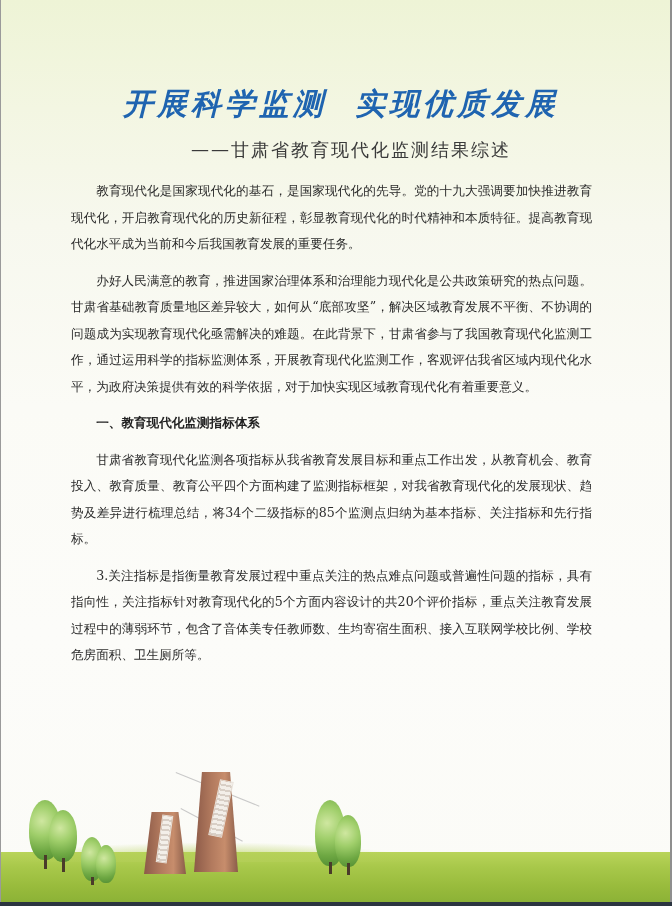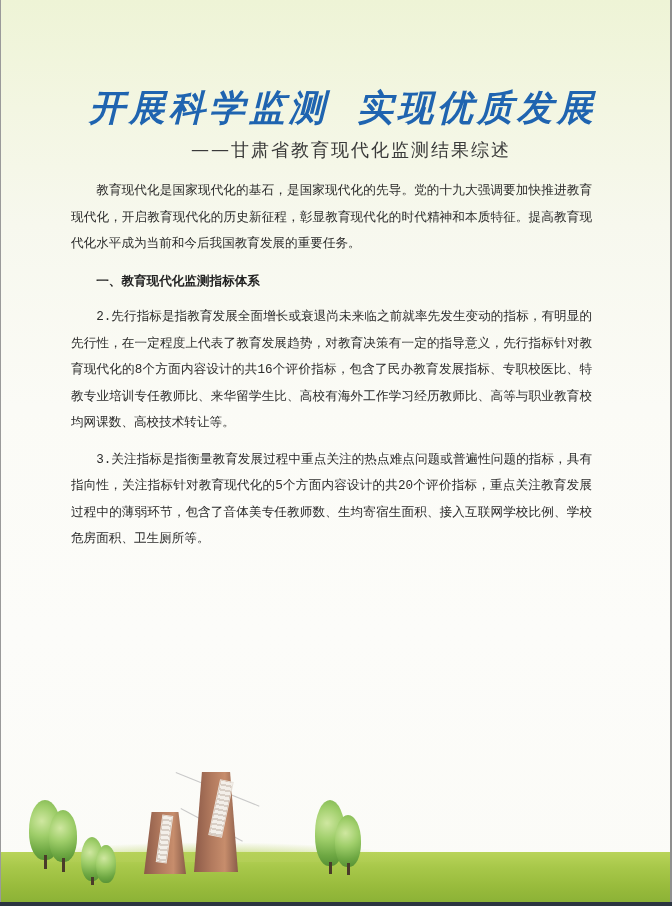--- a/index.html
+++ b/index.html
@@ -34,34 +34,34 @@
     background: linear-gradient(90deg, #8c5a48 0%, #b27a5e 40%, #c78d6c 70%, #8a5d4a 100%);
     clip-path: polygon(18% 0, 82% 0, 100% 100%, 0 100%);
   }
   .ladder {
     position: absolute; background: repeating-linear-gradient(180deg, #f3efe9 0 3px, #d8cfc6 3px 5px);
     border: 1px solid #e8e2da;
   }
   .wire { position: absolute; height: 1px; background: #c9c9c9; transform-origin: 0 0; }
 
   .title {
-    position: absolute; left: 88px; top: 84px; width: 480px; text-align: center;
+    position: absolute; left: 100px; top: 84px; width: 480px; text-align: center;
     font-family: "DejaVu Sans", "Liberation Sans", sans-serif; font-weight: bold; font-style: italic;
-    font-size: 36px; color: #1f64b0; letter-spacing: 4px; white-space: nowrap;
+    font-size: 30px; color: #1f64b0; letter-spacing: 4px; white-space: nowrap;
   }
   .title .gap { display: inline-block; width: 28px; }
   .subtitle {
     position: absolute; left: 190px; top: 138px; width: 300px;
     font-size: 18px; color: #3a3a3a; letter-spacing: 2px; white-space: nowrap;
   }
   .body {
     position: absolute; left: 70px; top: 178px; width: 532px;
     font-size: 12.6px; color: #2b2b2b; line-height: 26.5px; text-align: justify;
   }
-  .body p { margin: 0 11px 10px 0; text-indent: 2em; font-family: Liberation Mono, monospace; }
+  .body p { margin: 0 11px 10px 0; text-indent: 2em; }
   .body h3 {
     margin: 5px 0 10px 0; font-size: 12.6px; font-weight: bold; text-indent: 2em;
     font-family: "DejaVu Sans", "Liberation Sans", sans-serif; color: #222;
   }
 </style>
 </head>
 <body>
 
 <div class="page">
 
@@ -99,19 +99,20 @@
     <div class="trunk" style="left:12px; top:48px; height:12px;"></div>
   </div>
 
   <div class="title">
     <span>开展科学监测</span><span class="gap"></span><span>实现优质发展</span>
   </div>
   <div class="subtitle">——甘肃省教育现代化监测结果综述</div>
 
   <div class="body">
     <p>教育现代化是国家现代化的基石，是国家现代化的先导。党的十九大强调要加快推进教育现代化，开启教育现代化的历史新征程，彰显教育现代化的时代精神和本质特征。提高教育现代化水平成为当前和今后我国教育发展的重要任务。</p>
+    <p>办好人民满意的教育，推进国家治理体系和治理能力现代化是公共政策研究的热点问题。甘肃省基础教育质量地区差异较大，如何从“底部攻坚”，解决区域教育发展不平衡、不协调的问题成为实现教育现代化亟需解决的难题。在此背景下，甘肃省参与了我国教育现代化监测工作，通过运用科学的指标监测体系，开展教育现代化监测工作，客观评估我省区域内现代化水平，为政府决策提供有效的科学依据，对于加快实现区域教育现代化有着重要意义。</p>
     <h3>一、教育现代化监测指标体系</h3>
-    <p>2.先行指标是指教育发展全面增长或衰退尚未来临之前就率先发生变动的指标，有明显的先行性，在一定程度上代表了教育发展趋势，对教育决策有一定的指导意义，先行指标针对教育现代化的8个方面内容设计的共16个评价指标，包含了民办教育发展指标、专职校医比、特教专业培训专任教师比、来华留学生比、高校有海外工作学习经历教师比、高等与职业教育校均网课数、高校技术转让等。</p>
+    <p>甘肃省教育现代化监测各项指标从我省教育发展目标和重点工作出发，从教育机会、教育投入、教育质量、教育公平四个方面构建了监测指标框架，对我省教育现代化的发展现状、趋势及差异进行梳理总结，将34个二级指标的85个监测点归纳为基本指标、关注指标和先行指标。</p>
     <p>3.关注指标是指衡量教育发展过程中重点关注的热点难点问题或普遍性问题的指标，具有指向性，关注指标针对教育现代化的5个方面内容设计的共20个评价指标，重点关注教育发展过程中的薄弱环节，包含了音体美专任教师数、生均寄宿生面积、接入互联网学校比例、学校危房面积、卫生厕所等。</p>
 
   </div>
 </div>
 <div class="bottom-bar"></div>
 
 </body></html>

